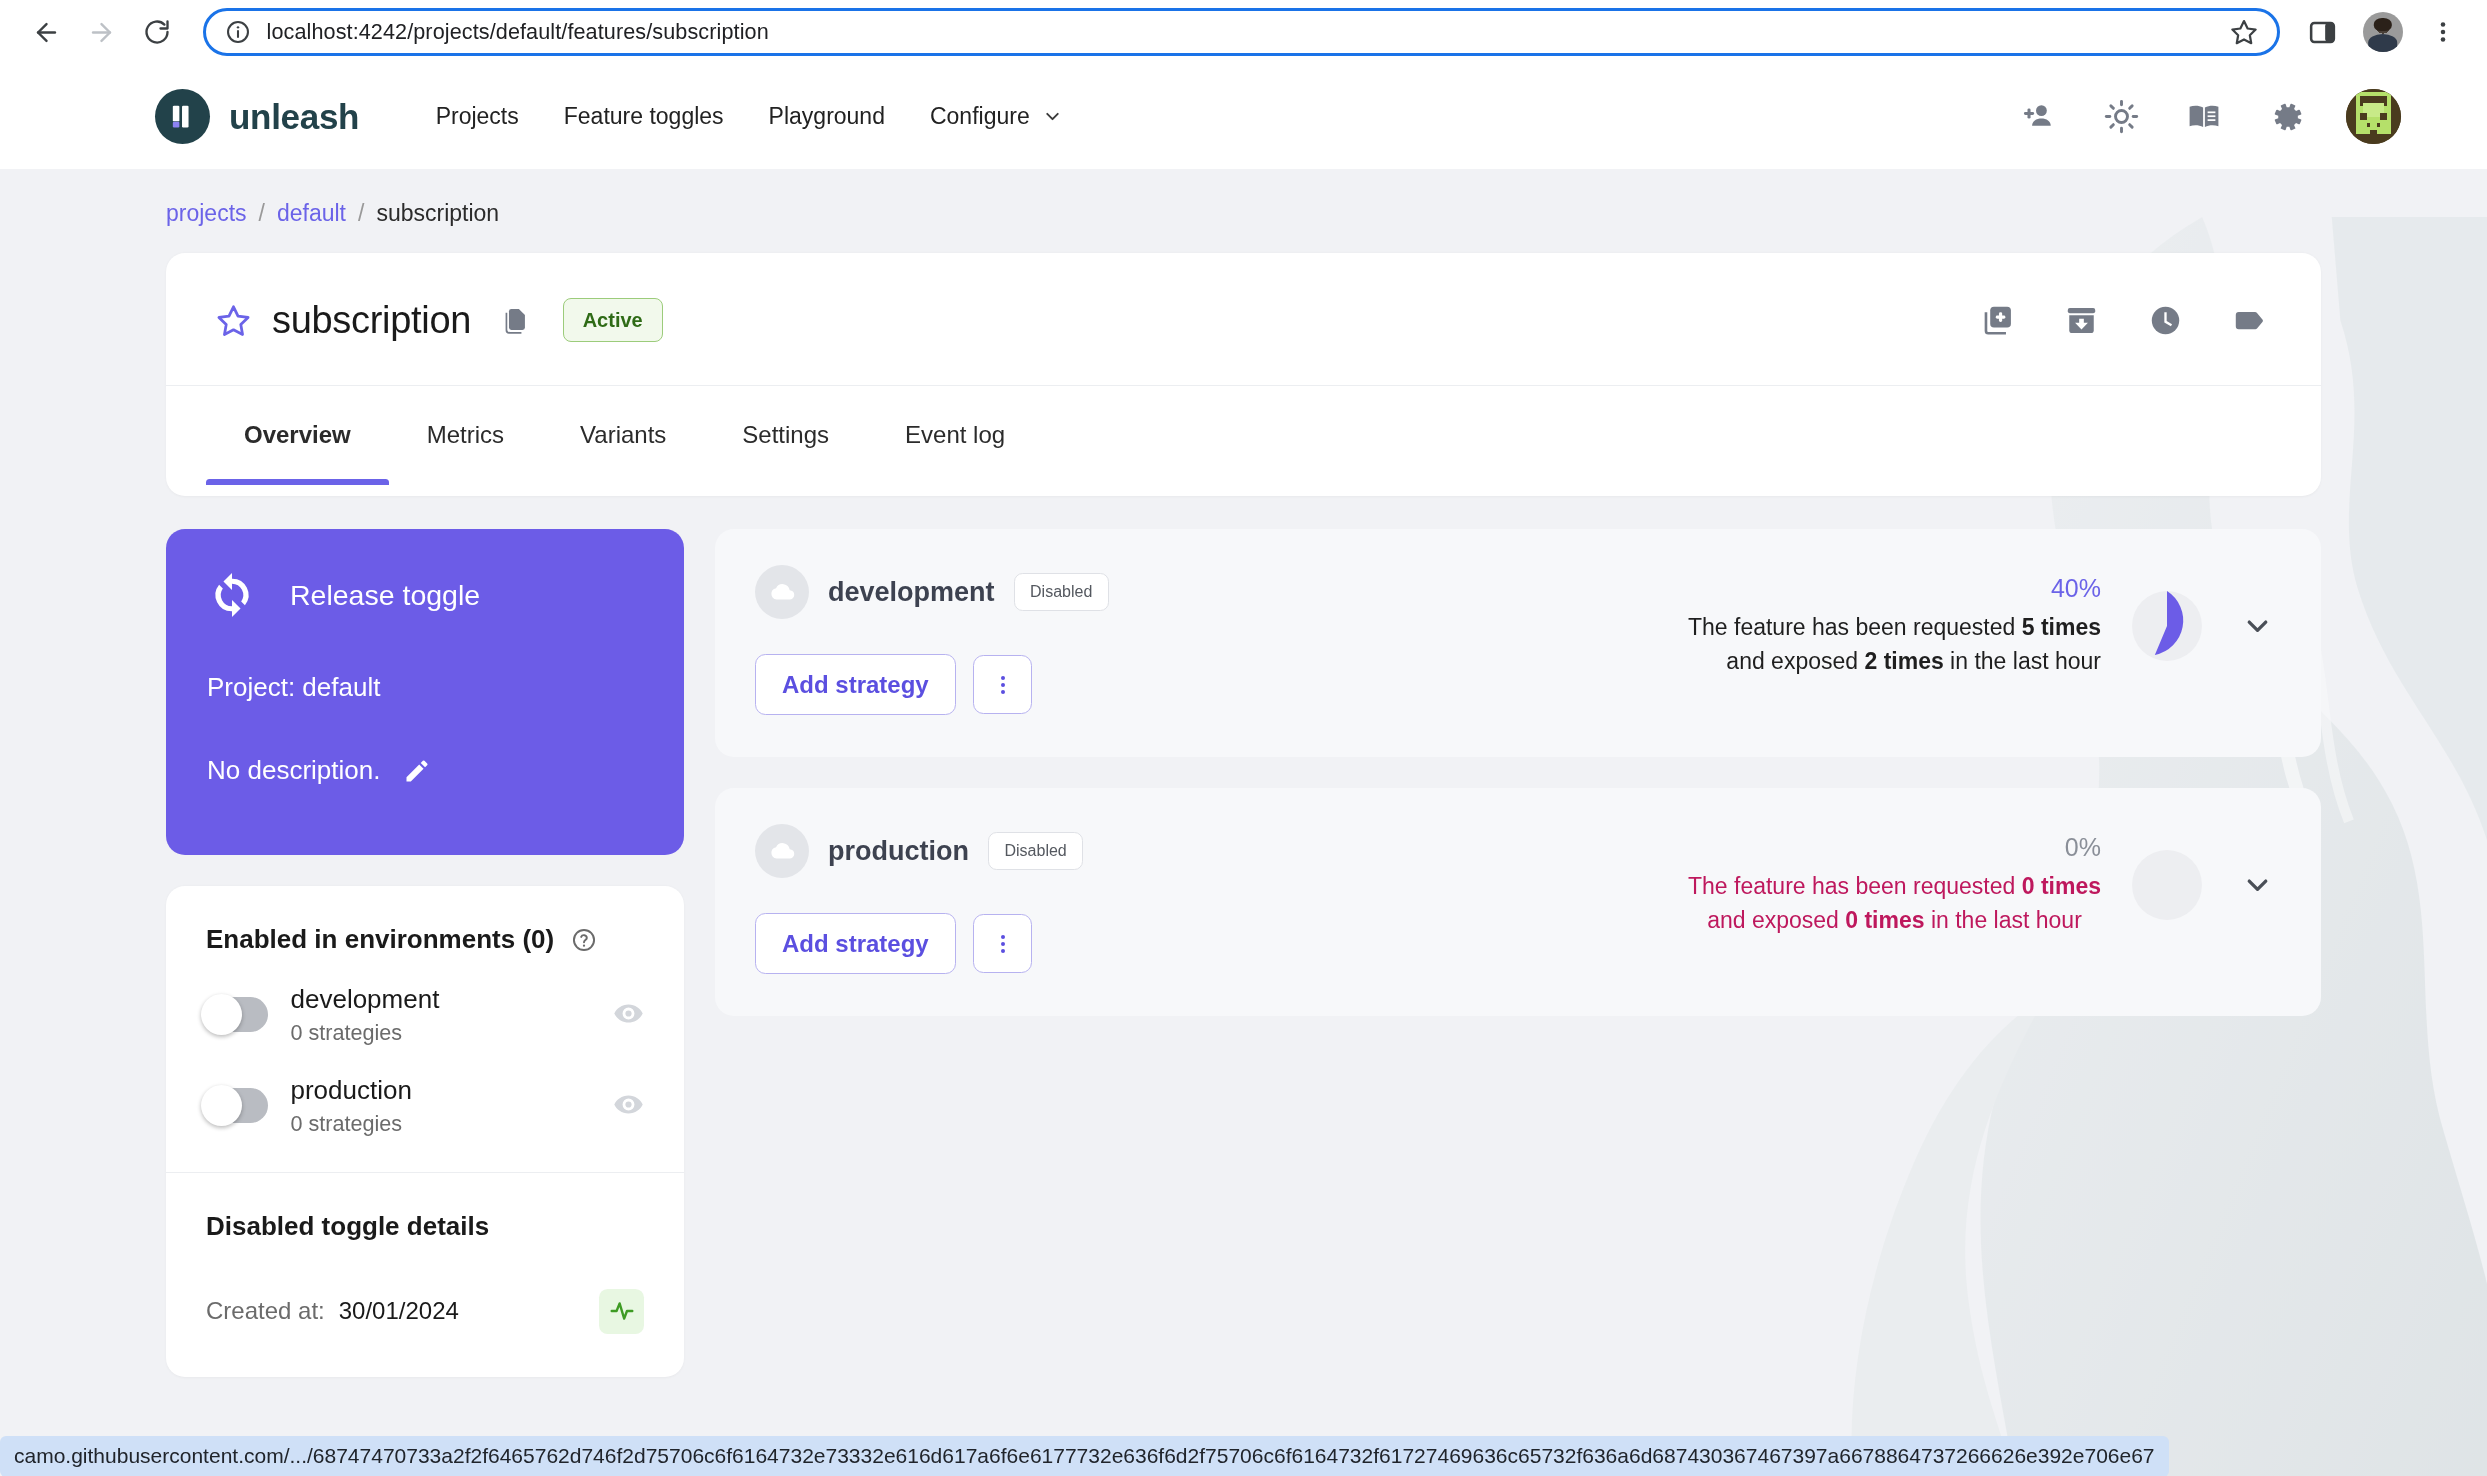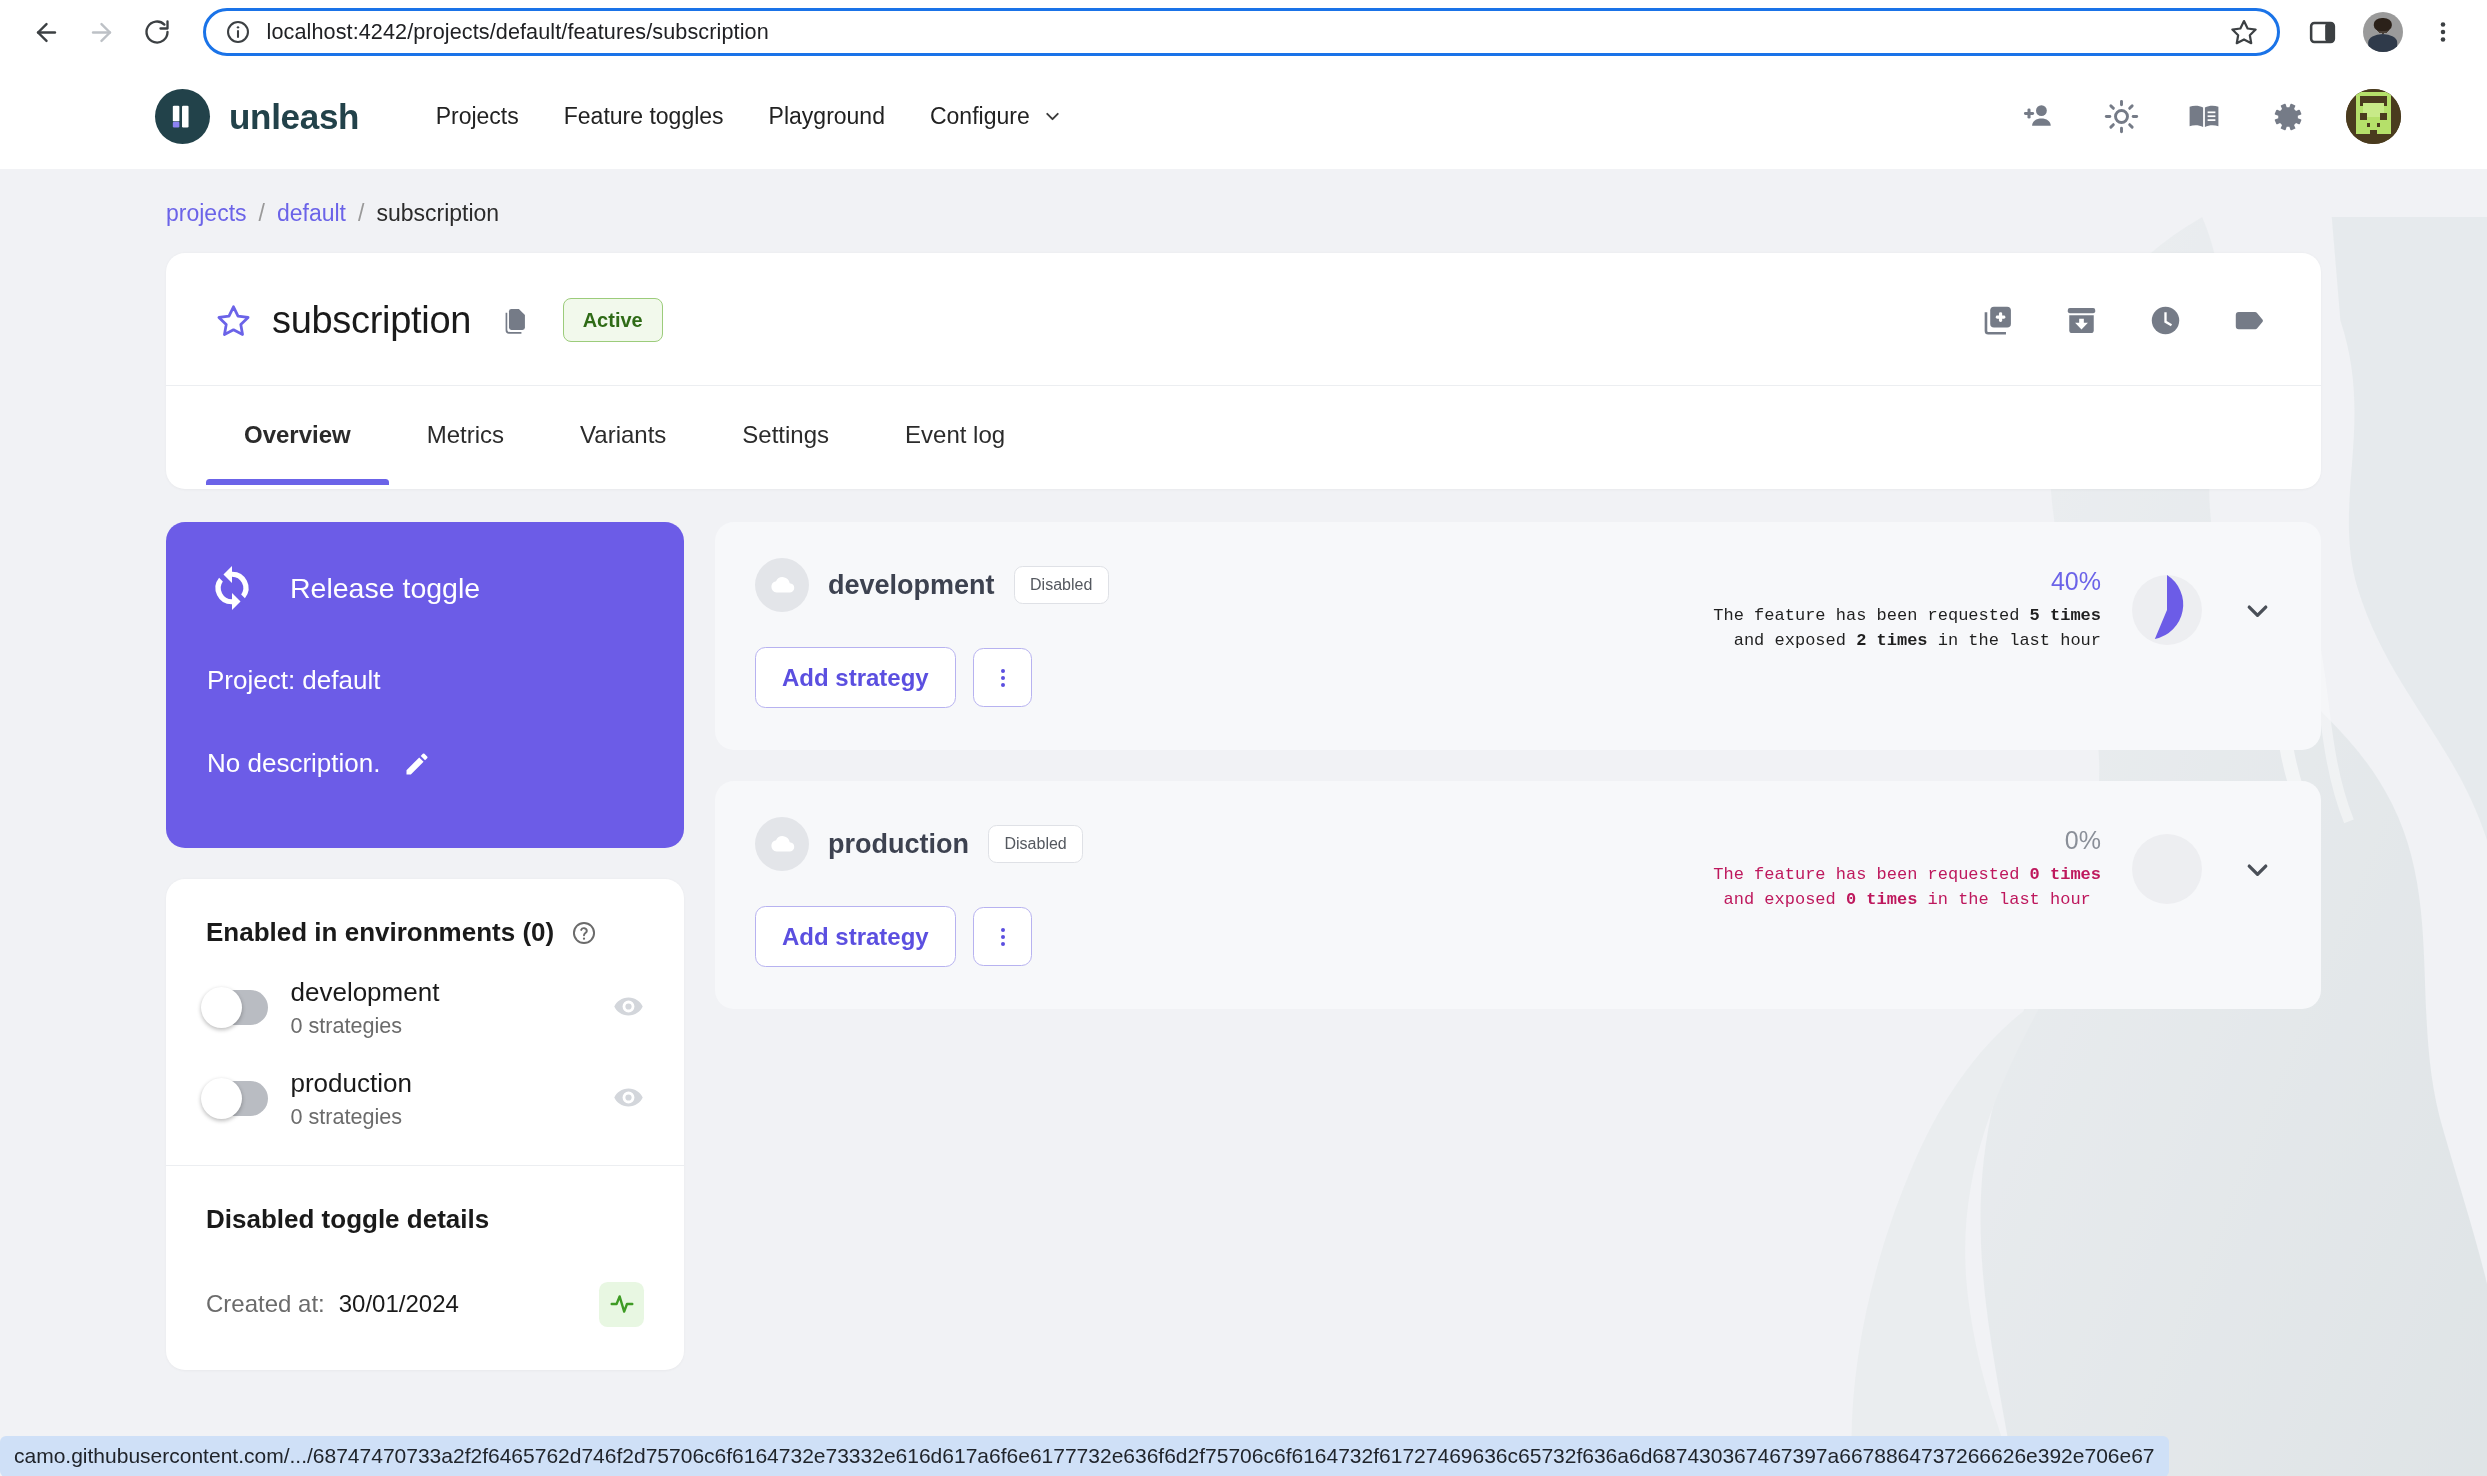--- a/index.html
+++ b/index.html
@@ -146,21 +146,21 @@
     margin-left: 22.5px;
     border: 1.7px solid #9ccc7b;
     background: #f2f9ec;
     color: #2f6b16;
     font-size: 20px; font-weight: 600;
     border-radius: 8px;
     padding: 9.5px 19px;
   }
   .header-actions { margin-left: auto; display: flex; align-items: center; gap: 36px; }
 
-  .tabs { display: flex; align-items: flex-start; padding: 0 0 4px 40px; }
+  .tabs { display: flex; align-items: flex-start; padding: 0 0 11px 40px; }
   .tab {
     font-size: 24px; color: #2b2b2b;
     padding: 35px 38px 36px 38px;
     position: relative;
     white-space: nowrap;
   }
   .tab.active { font-weight: 700; }
   .tab.active::after {
     content: ""; position: absolute; left: 0; right: 0; bottom: 0;
     height: 6px; background: #6b63e8; border-radius: 3.5px 3.5px 0 0;
@@ -268,21 +268,21 @@
     display: flex; align-items: center; justify-content: center;
   }
   .env-card-right {
     margin-left: auto;
     display: flex; align-items: center; gap: 28px;
     padding-top: 8.6px;
   }
   .metrics-text { text-align: right; }
   .metrics-pct { font-size: 25px; color: #6b63e8; margin-bottom: 8.6px; }
   .metrics-pct.zero { color: #8a8f98; }
-  .metrics-line { font-size: 17px; color: #1f1f1f; line-height: 1.45; white-space: nowrap; font-family: Liberation Mono, monospace; }
+  .metrics-line { font-size: 23px; color: #1f1f1f; line-height: 1.45; white-space: nowrap; }
   .metrics-line.zero { color: #be185d; text-align: center; }
   .metrics-line b { font-weight: 700; }
   .pie { width: 76px; height: 76px; flex: none; }
   .chev { width: 48px; height: 48px; display: flex; align-items: center; justify-content: center; flex: none; }
 
   
   .status-bar {
     position: absolute; left: 0; bottom: 0;
     max-width: 2461px;
     background: #cfe0f7;

